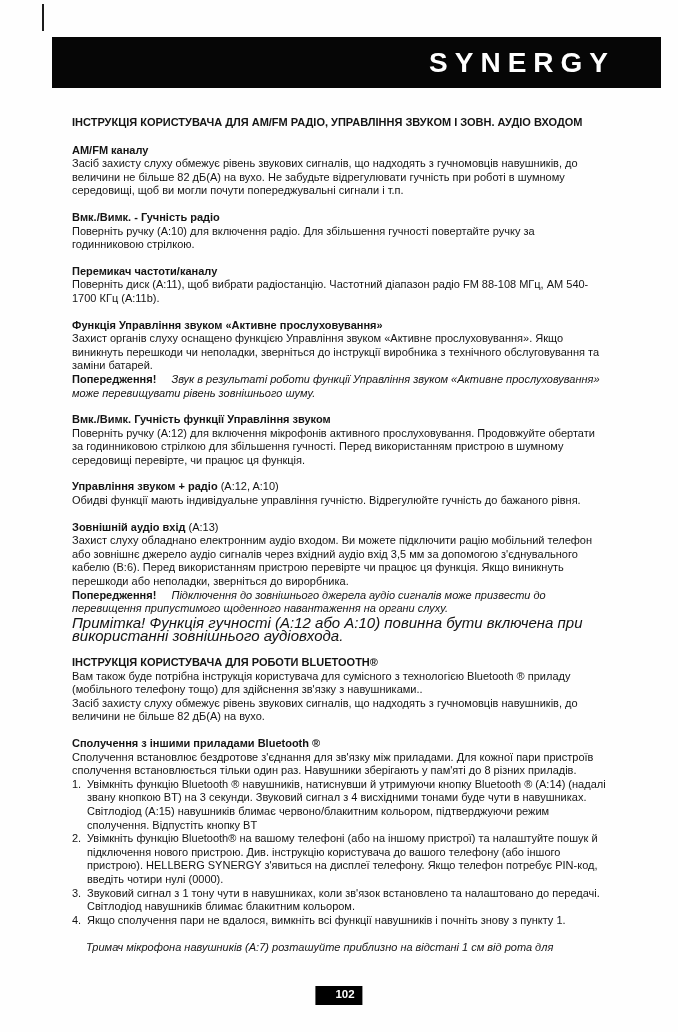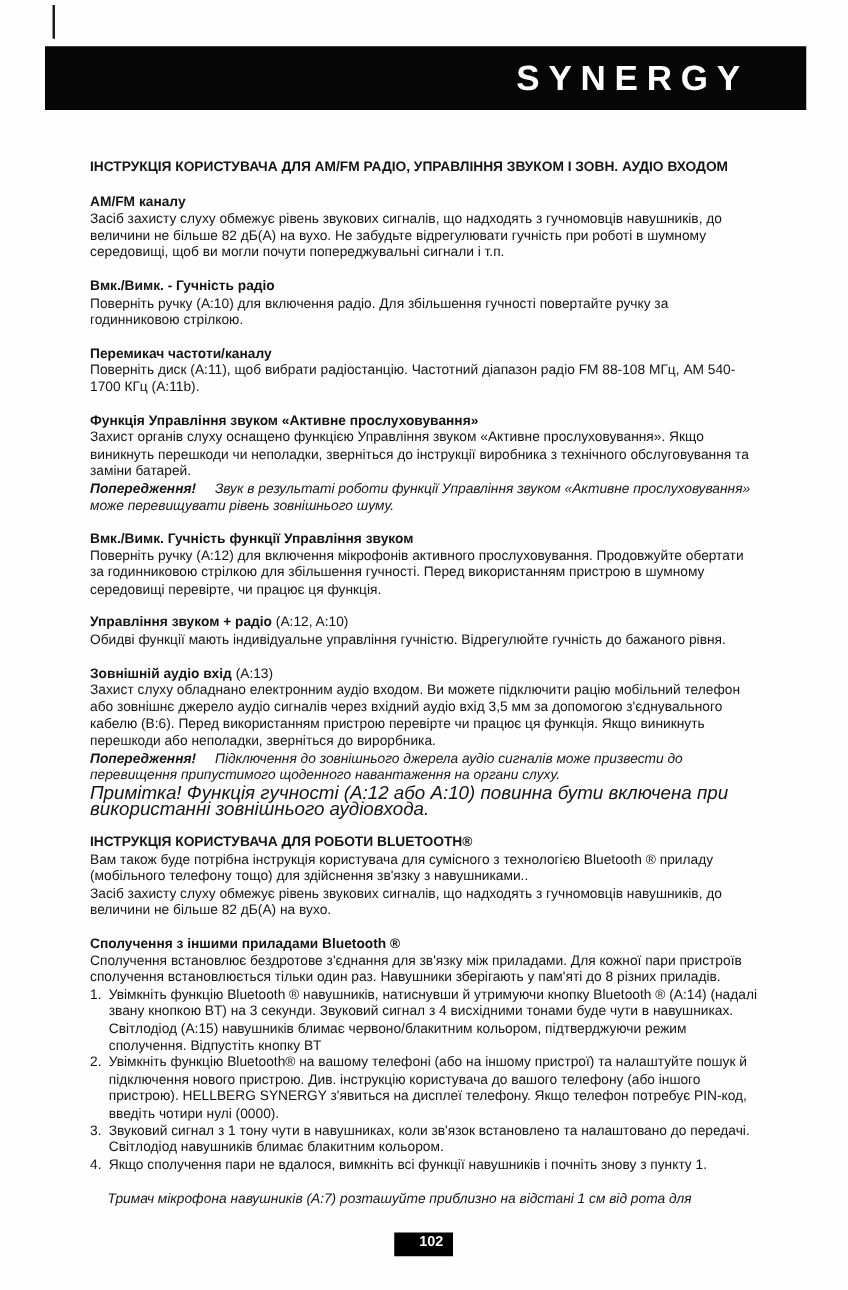--- a/index.html
+++ b/index.html
@@ -13,21 +13,21 @@
     font-family: "Liberation Sans", "DejaVu Sans", sans-serif;
   }
   .reg-mark {
     position: absolute;
     left: 42px; top: 4px;
     width: 2px; height: 27px;
     background: #1c1c1c;
   }
   .brand-bar {
     position: absolute;
-    left: 36px; top: 37px;
+    left: 52px; top: 37px;
     width: 609px; height: 51px;
     background: #060606;
     display: flex;
     align-items: center;
     justify-content: flex-end;
     box-sizing: border-box;
     padding-right: 46px;
   }
   .brand-logo {
     color: #ffffff;
@@ -40,27 +40,27 @@
   .content {
     position: absolute;
     left: 72px; top: 116px;
     width: 537px;
     font-size: 11px;
     line-height: 13.6px;
   }
   .doc-title {
     font-size: 11px;
     font-weight: 700;
-    margin: 12px 0 14px 0;
+    margin: 0 0 14px 0;
   }
   .sec { margin: 0 0 13px 0; }
   .sec h2 { font-size: 11px; font-weight: 700; margin: 0; }
   .sec p { margin: 0; }
   .ref { font-weight: 400; }
-  .warn-label { font-weight: 700; font-style: italic; }
+  .warn-label { font-weight: 700; }
   .warn-text { font-style: italic; margin-left: 12px; }
   .note { font-style: italic; font-size: 15px; }
   .oli { display: flex; }
   .oli .num { flex: 0 0 15px; }
   .oli .itext { flex: 1; }
   .closing { font-weight: 400; font-style: italic; margin: 14px; }
   .page-number-box {
     position: absolute;
     left: 50%; top: 986px;
     transform: translateX(-50%);

